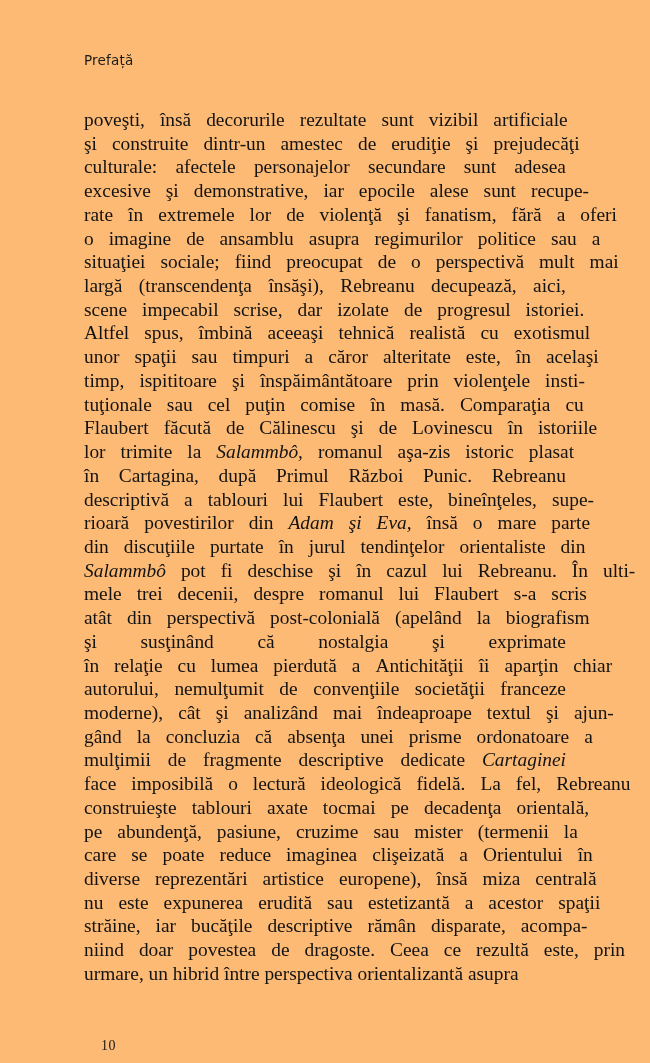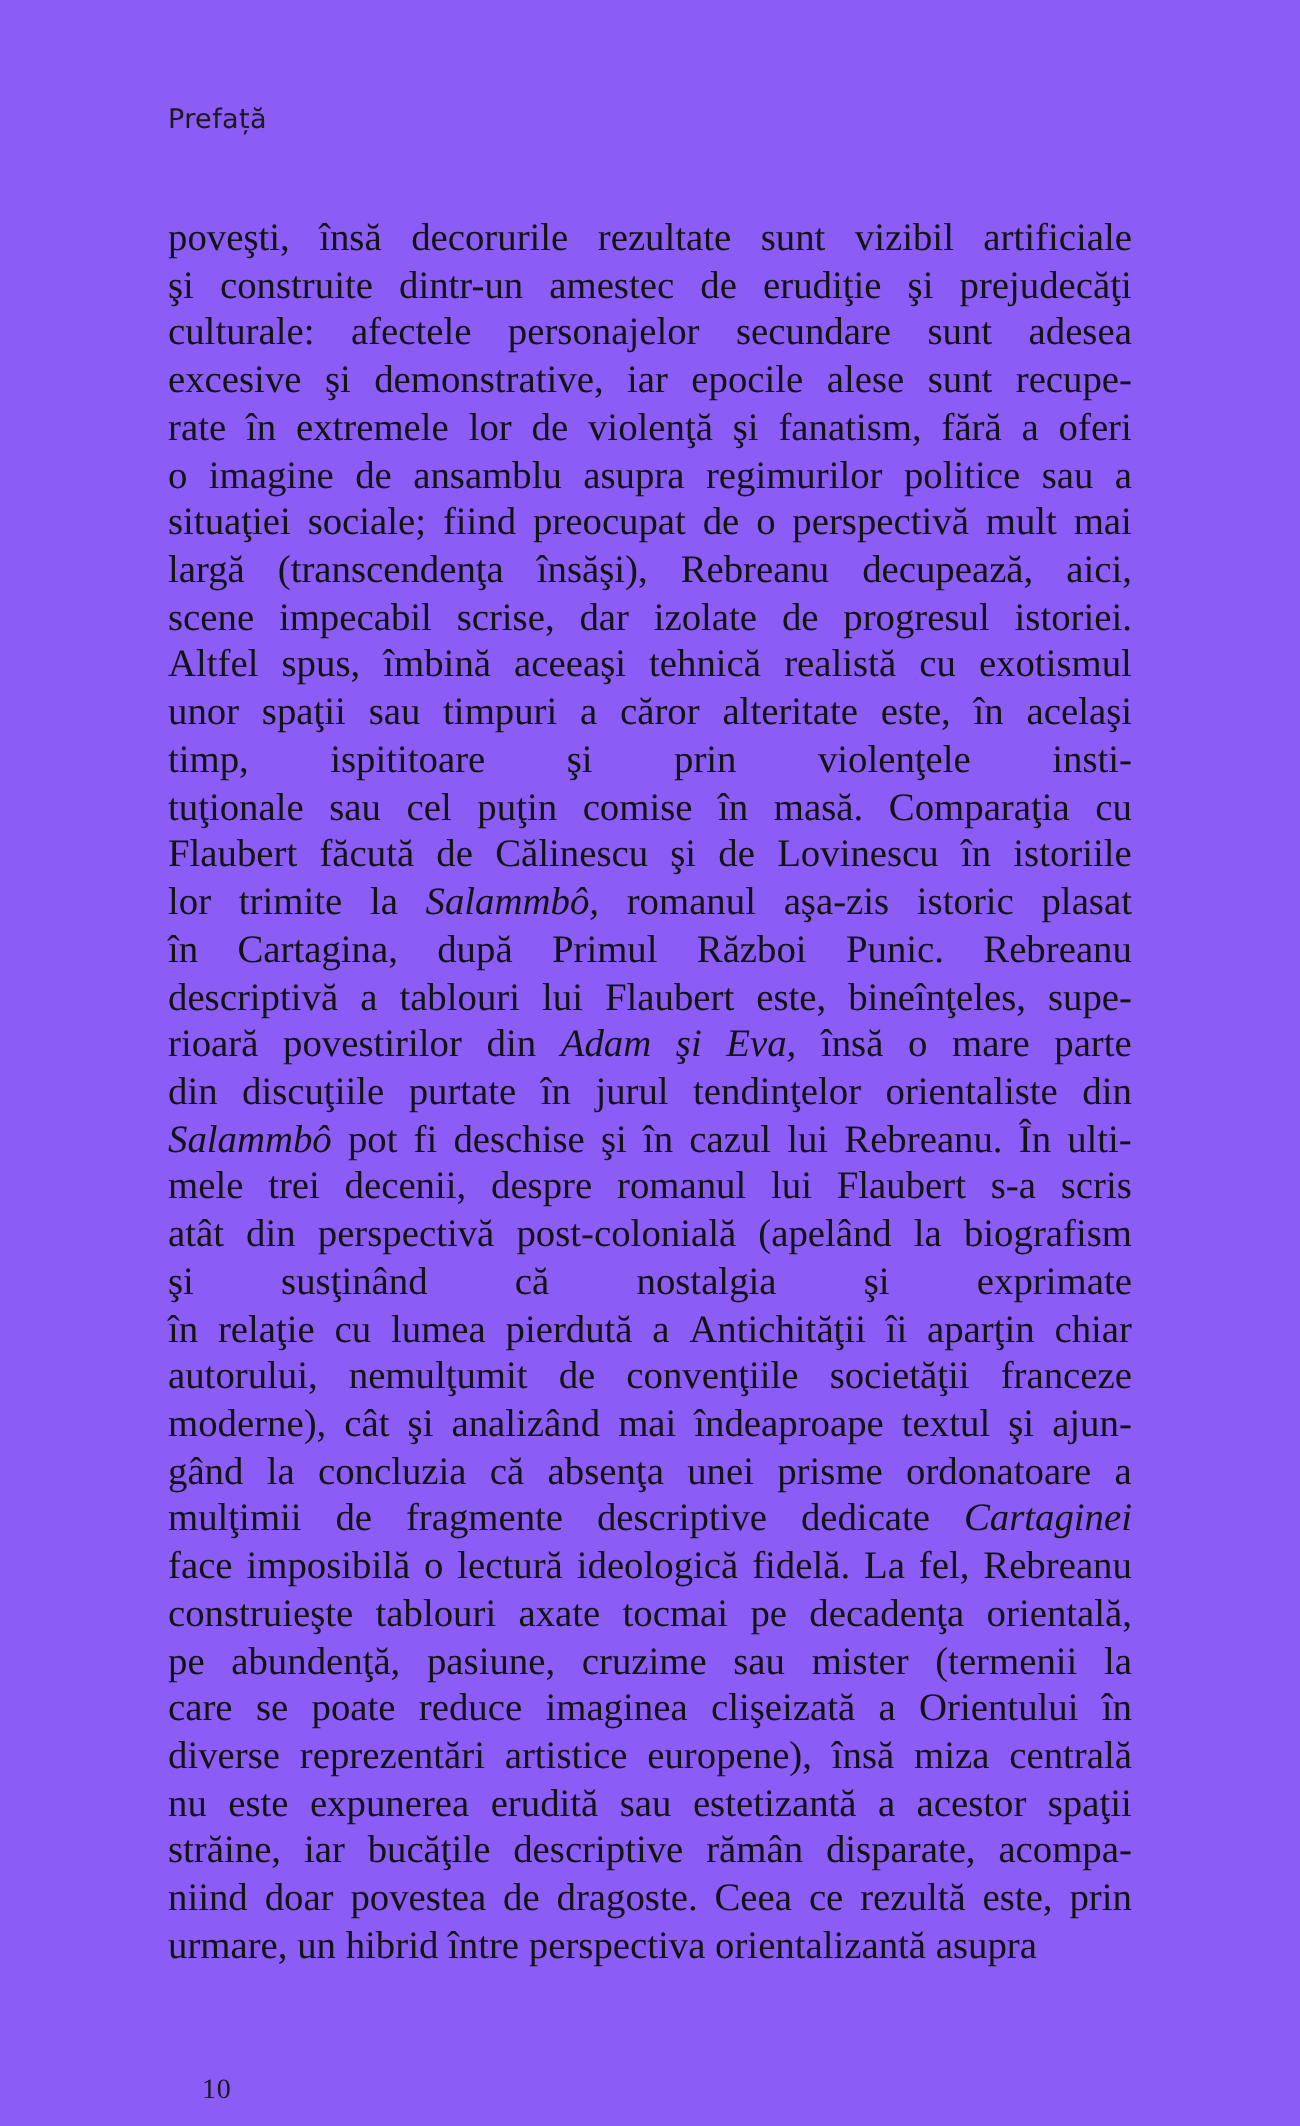--- a/index.html
+++ b/index.html
@@ -45,20 +45,21 @@
   }
 
   .line {
     display: block;
     font-size: 19.4px;
     line-height: 23.72px;
     height: 23.72px;
     color: #131313;
     white-space: nowrap;
     letter-spacing: 0;
+    gap: 15px;
   }
 
   
   .line.just {
     display: flex;
     justify-content: space-between;
     white-space: normal;
   }
   .line.just > span.w {
     white-space: pre;
@@ -77,21 +78,21 @@
     font-family: Liberation Serif, serif;
     font-size: 14px;
     color: #1a1a1a;
     letter-spacing: 0.4px;
     margin-top: 36px;
   }
 </style>
 </head>
 <body style="background: rgb(255, 255, 255);">
 
-<div class="page" style="background: #8b5cf6;">
+<div class="page" style="background: #fdba74;">
 
   <div class="running-head">Prefață</div>
 
   <div class="textblock" id="textblock" style="color: rgb(19, 19, 19);">
       <div class="line just">
         <span class="w"><span>poveşti,</span></span>
         <span class="w"><span>însă</span></span>
         <span class="w"><span>decorurile</span></span>
         <span class="w"><span>rezultate</span></span>
         <span class="w"><span>sunt</span></span>
@@ -198,20 +199,21 @@
         <span class="w"><span>căror</span></span>
         <span class="w"><span>alteritate</span></span>
         <span class="w"><span>este,</span></span>
         <span class="w"><span>în</span></span>
         <span class="w"><span>acelaşi</span></span>
       </div>
       <div class="line just">
         <span class="w"><span>timp,</span></span>
         <span class="w"><span>ispititoare</span></span>
         <span class="w"><span>şi</span></span>
+        <span class="w"><span>înspăimântătoare</span></span>
         <span class="w"><span>prin</span></span>
         <span class="w"><span>violenţele</span></span>
         <span class="w"><span>insti-</span></span>
       </div>
       <div class="line just">
         <span class="w"><span>tuţionale</span></span>
         <span class="w"><span>sau</span></span>
         <span class="w"><span>cel</span></span>
         <span class="w"><span>puţin</span></span>
         <span class="w"><span>comise</span></span>

